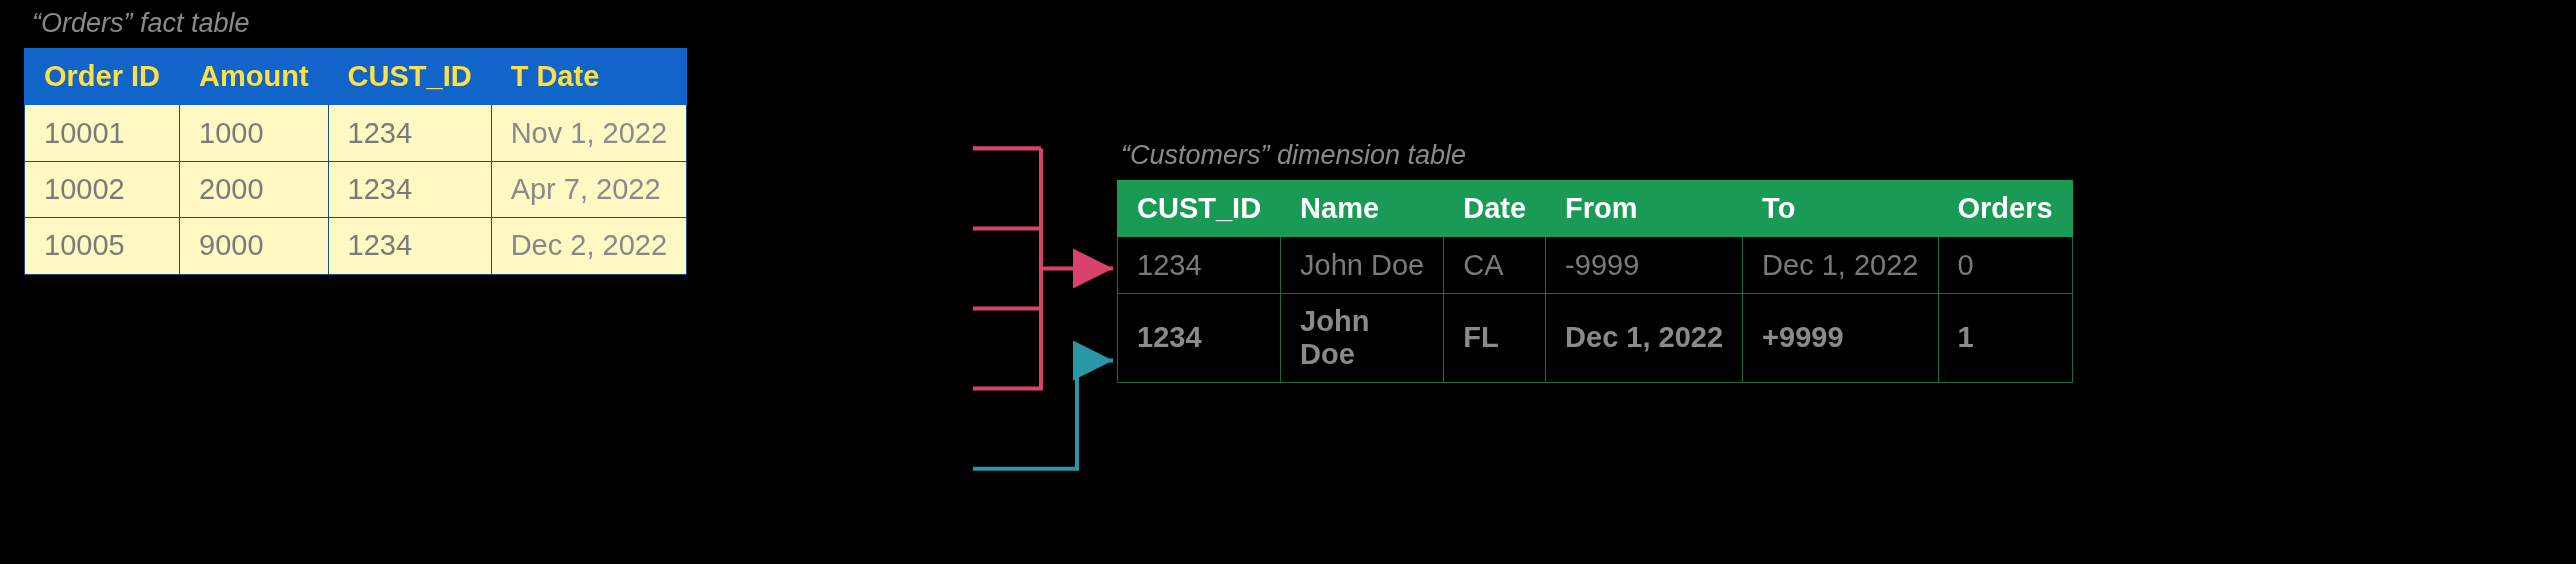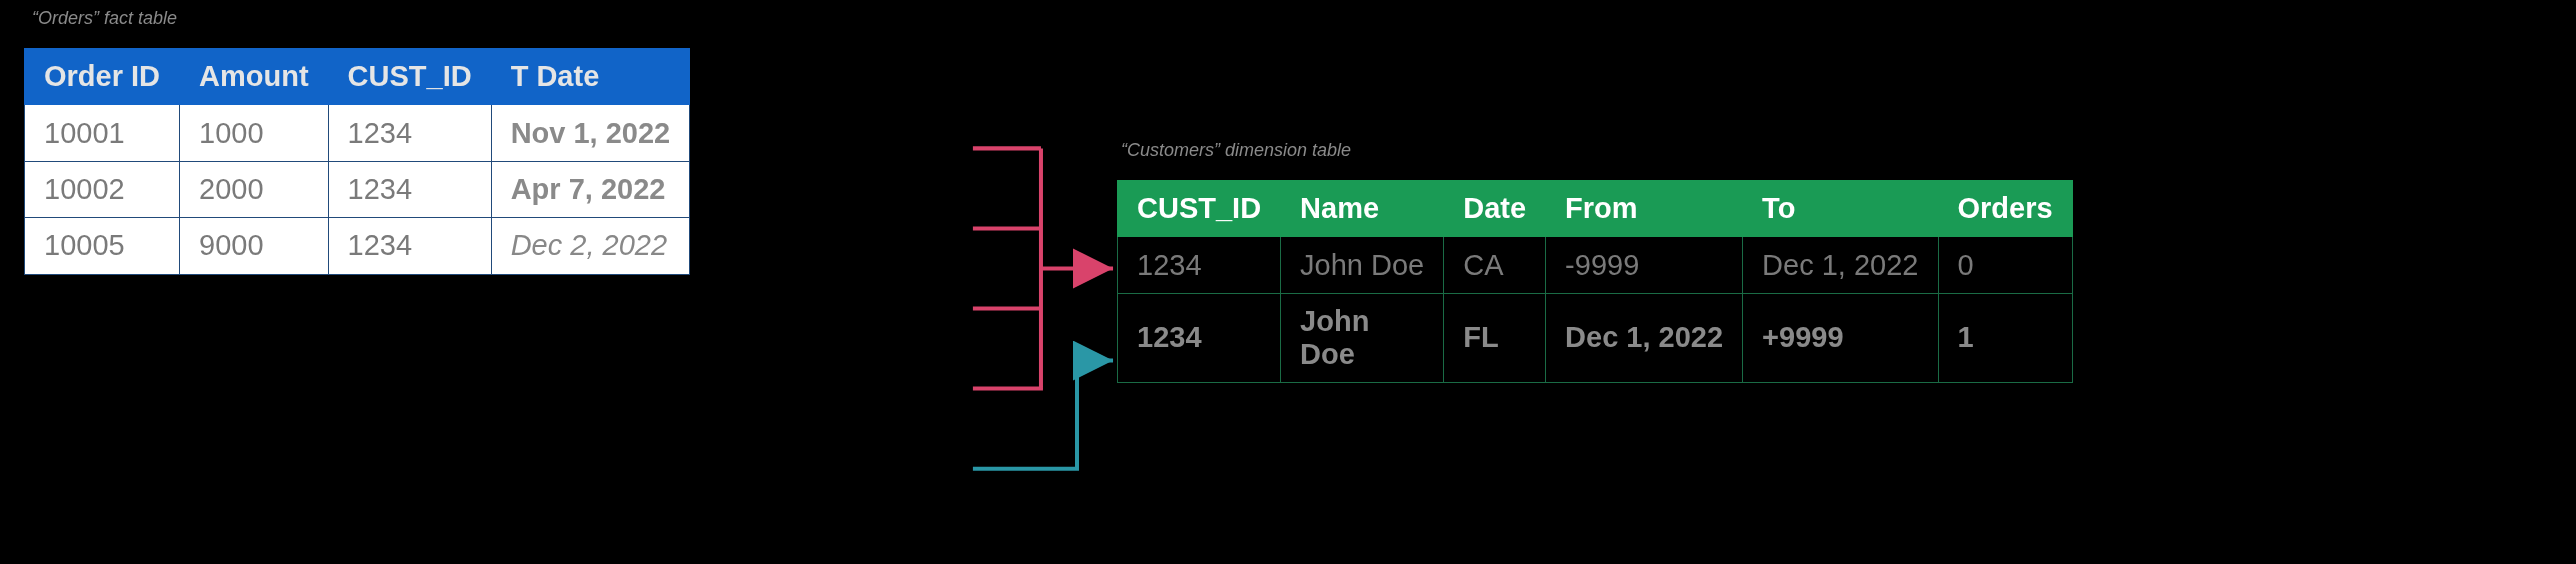--- a/index.html
+++ b/index.html
@@ -8,49 +8,49 @@
     padding: 0;
     background: #000;
     font-family: "Segoe UI", Arial, sans-serif;
     width: 2576px;
     height: 565px;
     position: relative;
     overflow: hidden;
   }
   .caption {
     color: #8a8a8a;
-    font-size: 18px;
+    font-size: 27px;
     font-weight: 400;
     position: absolute;
     font-style: italic;
   }
   table {
     border-collapse: collapse;
     position: absolute;
   }
   th, td {
     padding: 11.2px 19px;
     text-align: left;
     font-size: 29px;
     white-space: nowrap;
   }
   .orders th {
     background: #1164c8;
-    color: #e5e5e5;
+    color: #fde047;
     font-weight: 700;
     border: 0.8px solid #1164c8;
   }
   .orders td {
-    background: #ffffff;
+    background: #fef9c3;
     color: #7a7a7a;
     border: 0.8px solid #214a7a;
     font-weight: 400;
   }
-  .orders td.bold { color: #8a8a8a; font-weight: 700; }
-  .orders td.light { color: #888; font-weight: 400; font-style: italic; }
+  .orders td.bold { color: #8a8a8a; font-weight: 400; }
+  .orders td.light { color: #888; font-weight: 400; }
 
   .customers th {
     background: #1a9b55;
     color: #fff;
     font-weight: 700;
     border: 0.8px solid #1a9b55;
   }
   .customers td {
     background: #000;
     color: #7a7a7a;

